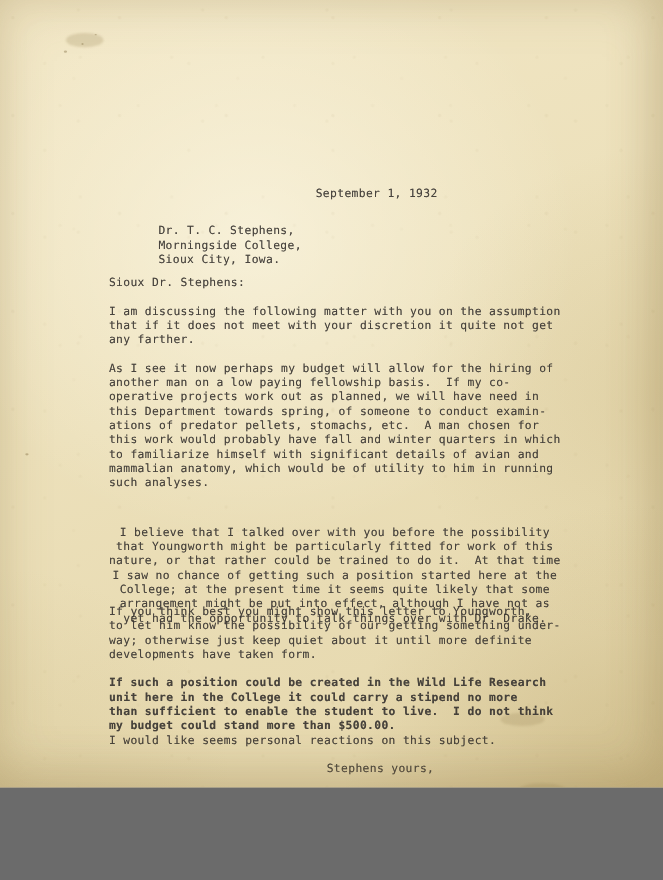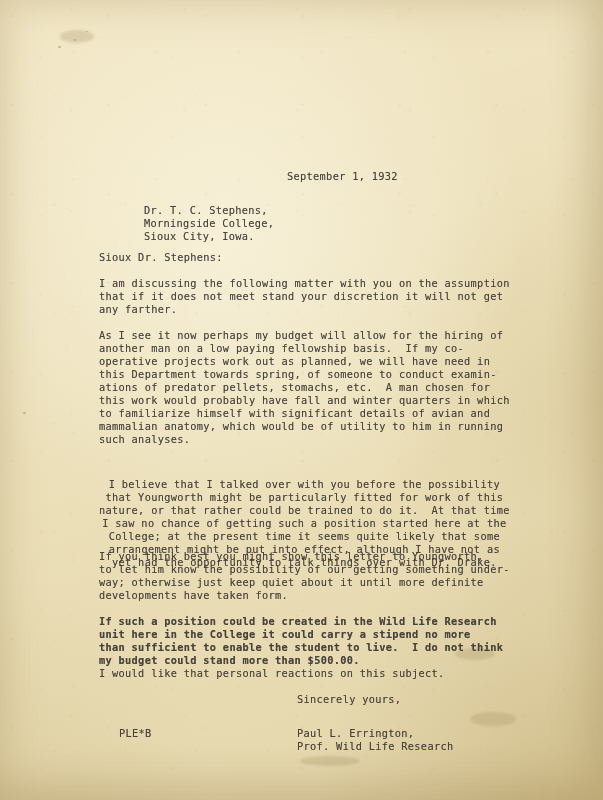--- a/index.html
+++ b/index.html
@@ -4,21 +4,21 @@
 <title>Letter</title>
 <style>
   html, body {
     margin: 0;
     padding: 0;
     background: #6b6b6b;
   }
   #page {
     position: relative;
     width: 603px;
-    height: 800px;
+    height: 716px;
     overflow: hidden;
     background-color: #eee2bd;
     background-image:
       radial-gradient(ellipse 70% 55% at 38% 30%, rgba(255,252,238,0.55) 0%, rgba(255,252,238,0.0) 70%),
       radial-gradient(ellipse 60% 50% at 95% 100%, rgba(176,152,92,0.38) 0%, rgba(176,152,92,0.0) 72%),
       radial-gradient(ellipse 55% 45% at 100% 50%, rgba(186,164,105,0.22) 0%, rgba(186,164,105,0.0) 70%),
       radial-gradient(ellipse 50% 40% at 0% 100%, rgba(190,170,112,0.20) 0%, rgba(190,170,112,0.0) 70%),
       linear-gradient(160deg, #f2e7c6 0%, #ece0ba 45%, #e4d6ab 100%);
   }
   
@@ -98,21 +98,21 @@
   <div class="smudge" style="left:470px; top:712px; width:46px; height:14px;"></div>
   <div class="smudge" style="left:300px; top:756px; width:60px; height:10px;"></div>
 
   <div class="typed" id="date">September 1, 1932</div>
   <div class="typed" id="addressee">Dr. T. C. Stephens,
 Morningside College,
 Sioux City, Iowa.</div>
   <div class="typed" id="salutation">Sioux Dr. Stephens:</div>
 
   <div class="typed" id="p1">I am discussing the following matter with you on the assumption
-that if it does not meet stand your discretion it will not get
+that if it does not meet with your discretion it quite not get
 any farther.</div>
   <div class="typed" id="p2">As I see it now perhaps my budget will allow for the hiring of
 another man on a low paying fellowship basis.  If my co-
 operative projects work out as planned, we will have need in
 this Department towards spring, of someone to conduct examin-
 ations of predator pellets, stomachs, etc.  A man chosen for
 this work would probably have fall and winter quarters in which
 to familiarize himself with significant details of avian and
 mammalian anatomy, which would be of utility to him in running
 such analyses.</div>
@@ -124,21 +124,21 @@
 arrangement might be put into effect, although I have not as
 yet had the opportunity to talk things over with Dr. Drake.</div>
   <div class="typed" id="p4">If you think best you might show this letter to Youngworth,
 to let him know the possibility of our getting something under-
 way; otherwise just keep quiet about it until more definite
 developments have taken form.</div>
   <div class="typed" id="p5">If such a position could be created in the Wild Life Research
 unit here in the College it could carry a stipend no more
 than sufficient to enable the student to live.  I do not think
 my budget could stand more than $500.00.</div>
-  <div class="typed" id="p6">I would like that personal reactions on this subject.</div>
+  <div class="typed" id="p6">I would like seems personal reactions on this subject.</div>
 
-  <div class="typed" id="closing">Sincerely yours,</div>
+  <div class="typed" id="closing">Stephens yours,</div>
   <div class="typed" id="initials">PLE*B</div>
   <div class="typed" id="signature">Paul L. Errington,
 Prof. Wild Life Research</div>
 
   <div id="vignette"></div>
 </div>
 
 </body></html>

